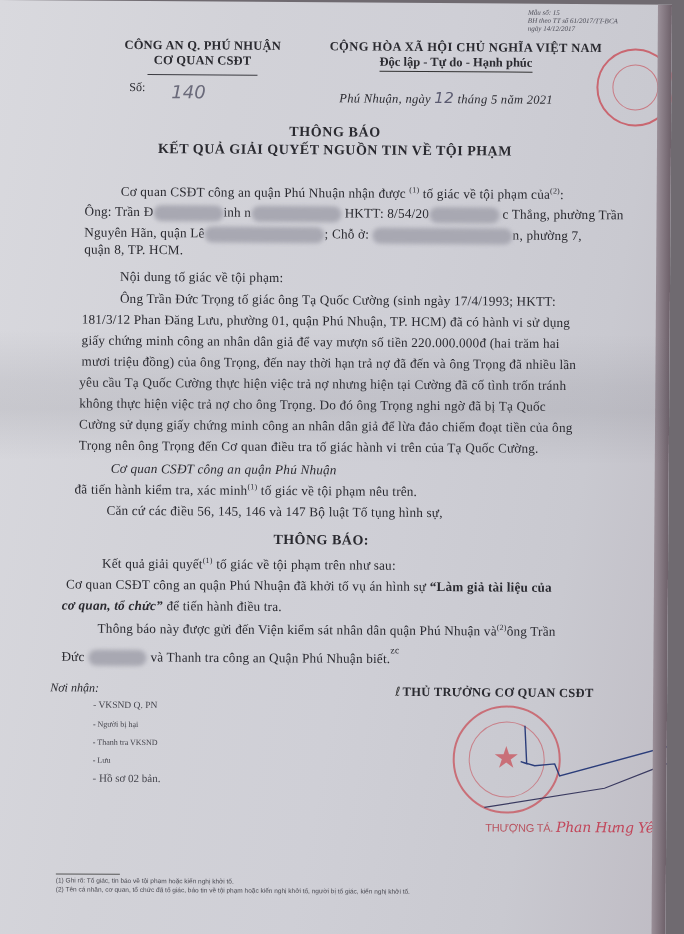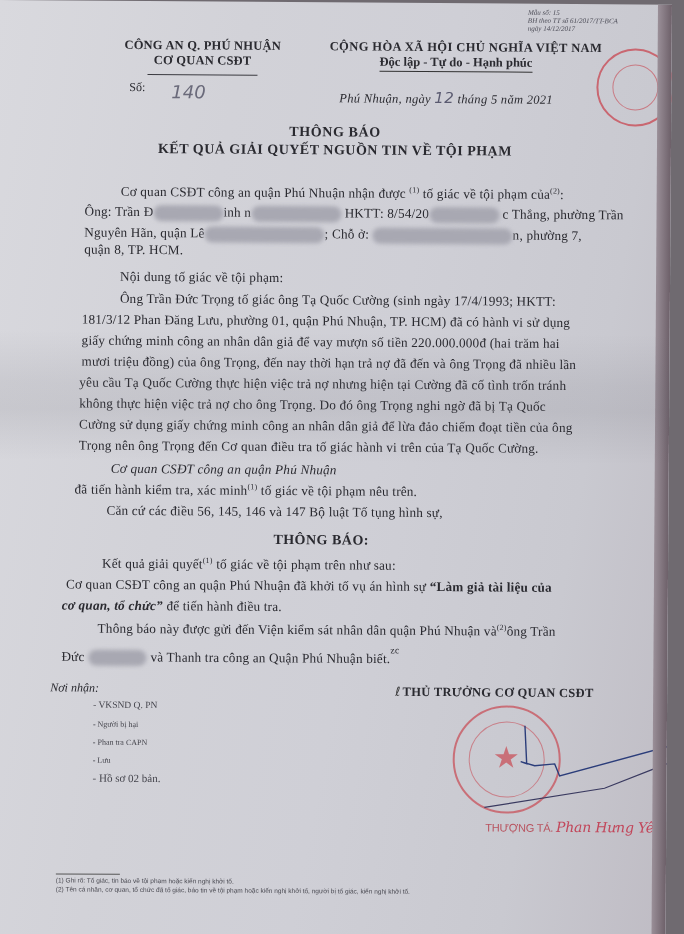--- a/index.html
+++ b/index.html
@@ -155,21 +155,21 @@
   <div class="abs body-text" style="left:102px; top:620px;">
     <span>Thông báo này được gửi đến Viện kiểm sát nhân dân quận Phú Nhuận và</span><sup>(2)</sup><span>ông Trần</span>
   </div>
   <div class="abs body-text" style="left:66px; top:641px;">
     <span>Đức</span><span class="blur" style="width:58px; margin:0 4px;"></span><span>và Thanh tra công an Quận Phú Nhuận biết.</span><span style="font-size:16px; vertical-align:super;text-align:right;">ᶻᶜ</span>
   </div>
 
   <div class="abs recipients-title">Nơi nhận:</div>
   <div class="abs recipient" style="top:699px; font-size:9.5px;">- VKSND Q. PN</div>
   <div class="abs recipient" style="top:719px;">- Người bị hại</div>
-  <div class="abs recipient" style="top:737px;">- Phan tra CAPN</div>
+  <div class="abs recipient" style="top:737px;">- Thanh tra VKSND</div>
   <div class="abs recipient" style="top:755px;">- Lưu</div>
   <div class="abs recipient big" style="top:771px;">- Hồ sơ 02 bản.</div>
 
   <div class="abs chief">
     <span class="tick">ℓ</span><span>THỦ TRƯỞNG CƠ QUAN CSĐT</span>
   </div>
   <div class="seal">
     <span class="seal-star">★</span>
   </div>
   <svg class="sig-line" viewBox="0 0 210 110">

